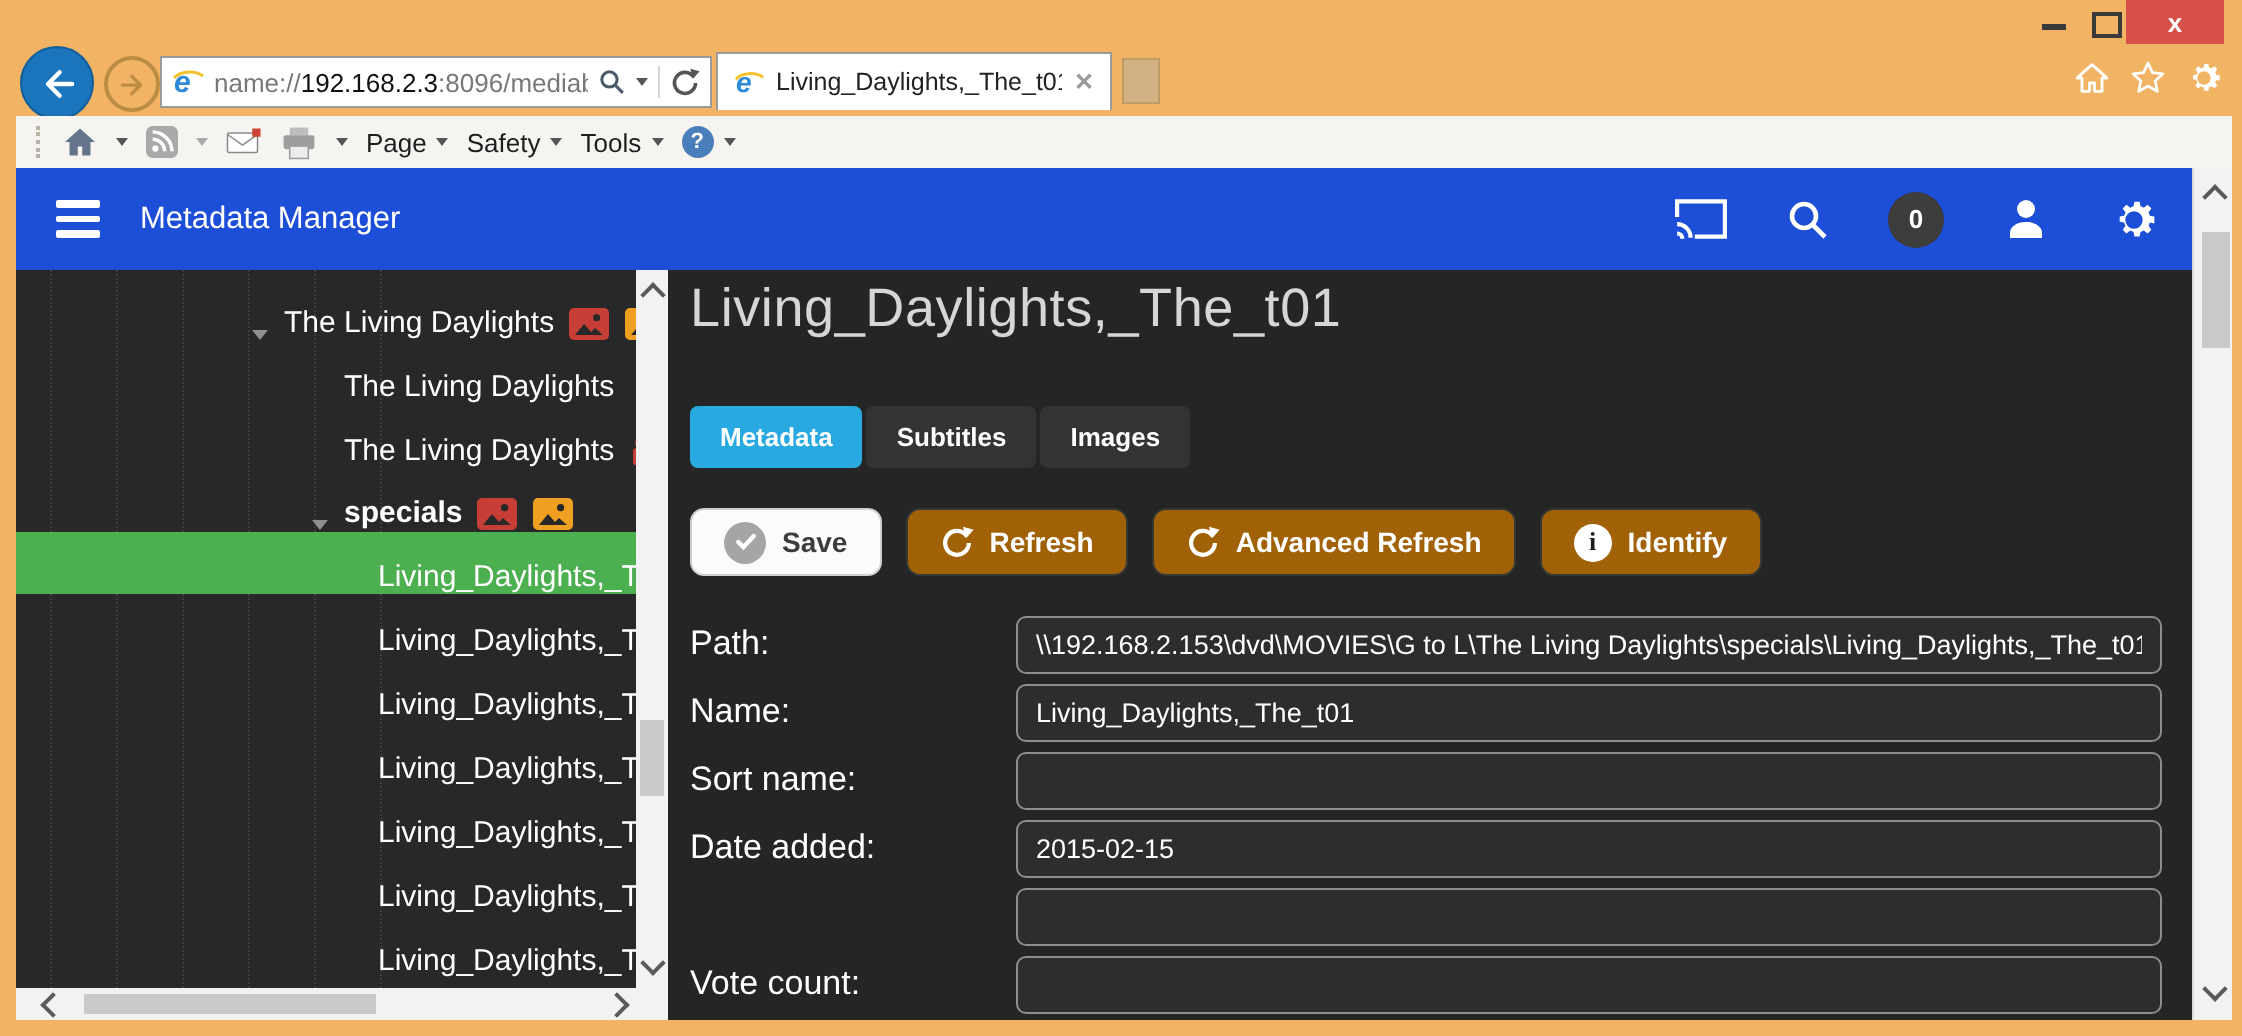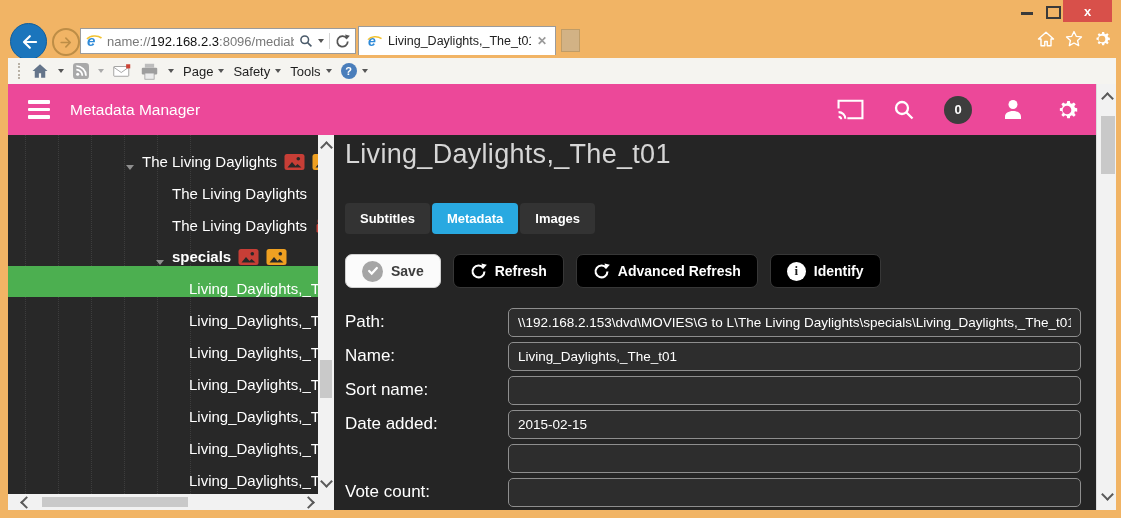--- a/index.html
+++ b/index.html
@@ -25,21 +25,21 @@
   .cmdbar{position:absolute;left:8px;top:58px;width:1108px;height:26px;background:#f5f4f0;display:flex;align-items:center;gap:9px;padding-left:10px;box-sizing:border-box;font-size:13px;color:#1e1e1e;}
   .grip{width:2px;height:16px;border-left:2px dotted #b9b2a6;}
   .caret{width:0;height:0;border-left:3.5px solid transparent;border-right:3.5px solid transparent;border-top:4px solid #555;display:inline-block;}
   .caret.lt{border-top-color:#aaa;}
   .menu-item{display:flex;align-items:center;gap:5px;}
   .help-circle{width:16px;height:16px;border-radius:50%;background:#4a7ebb;color:#fff;font-size:11px;font-weight:bold;display:flex;align-items:center;justify-content:center;}
   
   .border-left{position:absolute;left:0;top:84px;width:8px;bottom:0;background:#f1b465;}
   .border-right{position:absolute;left:1116px;top:84px;width:5px;bottom:0;background:#f1b465;}
   .border-bottom{position:absolute;left:0;top:510px;width:1121px;height:8px;background:#f1b465;}
-  .appbar{position:absolute;left:8px;top:84px;width:1088px;height:51px;background:#ec4899;display:flex;align-items:center;box-sizing:border-box;padding:0 16px 0 20px;}
+  .appbar{position:absolute;left:8px;top:84px;width:1088px;height:51px;background:#1d4ed8;display:flex;align-items:center;box-sizing:border-box;padding:0 16px 0 20px;}
   .hamburger{width:22px;display:flex;flex-direction:column;gap:4px;margin-right:20px;}
   .hamburger span{height:3.5px;background:#fff;border-radius:1px;}
   .app-title{color:#fff;font-size:15.5px;}
   .appbar-right{margin-left:auto;display:flex;align-items:center;gap:29px;}
   .badge{width:28px;height:28px;border-radius:50%;background:#3d3d3d;color:#fff;font-size:13px;font-weight:bold;display:flex;align-items:center;justify-content:center;}
   
   .sidebar{position:absolute;left:8px;top:135px;width:310px;height:359px;background:#282828;overflow:hidden;}
   .guide{position:absolute;top:0;bottom:0;width:0;border-left:1px dotted rgba(255,255,255,0.10);}
   .trow{position:absolute;left:0;width:310px;height:31px;display:flex;align-items:flex-end;color:#fff;font-size:15px;box-sizing:border-box;white-space:nowrap;}
   .trow.selected{background:#4caf50;}
@@ -54,21 +54,21 @@
   .chev{position:absolute;width:7px;height:7px;border-left:2px solid #5a5a5a;border-top:2px solid #5a5a5a;}
   .chev.up{transform:rotate(45deg);} .chev.down{transform:rotate(225deg);}
   .chev.left{transform:rotate(-45deg);} .chev.right{transform:rotate(135deg);}
   
   .main{position:absolute;left:334px;top:135px;width:762px;height:375px;background:#252525;overflow:hidden;}
   .page-title{position:absolute;left:11px;top:4px;font-size:27px;color:#d6d6d6;letter-spacing:0.3px;}
   .atabs{position:absolute;left:11px;top:68px;display:flex;gap:2px;}
   .atab{height:31px;display:flex;align-items:center;padding:0 15px;background:#333;color:#fff;font-weight:bold;font-size:13px;border-radius:4px;}
   .atab.active{background:#29a9e1;}
   .btns{position:absolute;left:11px;top:119px;display:flex;gap:12px;}
-  .btn{height:34px;display:flex;align-items:center;gap:8px;padding:0 16px;background:#000000;border-radius:7px;color:#fff;font-weight:bold;font-size:14px;border:1px solid #373737;box-sizing:border-box;}
+  .btn{height:34px;display:flex;align-items:center;gap:8px;padding:0 16px;background:#a16207;border-radius:7px;color:#fff;font-weight:bold;font-size:14px;border:1px solid #373737;box-sizing:border-box;}
   .btn.save{background:#fbfbfb;color:#3c3c3c;border:1px solid #cfcfcf;}
   .check-circle{width:21px;height:21px;border-radius:50%;background:#a5a5a5;display:flex;align-items:center;justify-content:center;}
   .info-circle{width:19px;height:19px;border-radius:50%;background:#fff;color:#1d1d1d;font-size:13px;font-weight:bold;font-family:"Liberation Serif",serif;display:flex;align-items:center;justify-content:center;}
   .frow{position:absolute;left:11px;right:15px;height:29px;}
   .frow label{position:absolute;left:0;top:4px;font-size:17px;color:#fff;white-space:nowrap;}
   .frow input{position:absolute;left:163px;right:0;top:0;height:29px;background:#2d2d2d;border:1px solid #8e8e8e;border-radius:5px;color:#fff;font-size:13.5px;font-family:"Liberation Sans",sans-serif;padding:0 9px;box-sizing:border-box;width:calc(100% - 163px);}
 </style>
 </head>
 <body>
 
@@ -290,22 +290,22 @@
   <div class="sb-h-side">
     <span class="chev left" style="left:14px;top:4px;"></span>
     <div class="thumb" style="left:34px;top:3px;width:146px;height:10px;"></div>
     <span class="chev right" style="left:296px;top:4px;"></span>
   </div>
 
   <div class="main">
     <div class="page-title">Living_Daylights,_The_t01</div>
 
     <div class="atabs">
+      <div class="atab active">Metadata</div>
       <div class="atab">Subtitles</div>
-      <div class="atab active">Metadata</div>
       <div class="atab">Images</div>
     </div>
 
     <div class="btns">
       <div class="btn save">
         <span class="check-circle">
             <svg width="12" height="12" viewBox="0 0 14 14">
               <path d="M2.5 7l3 3 6-6.5" stroke="#fff" stroke-width="2.6" fill="none" stroke-linecap="round"></path>
             </svg>
           </span>

